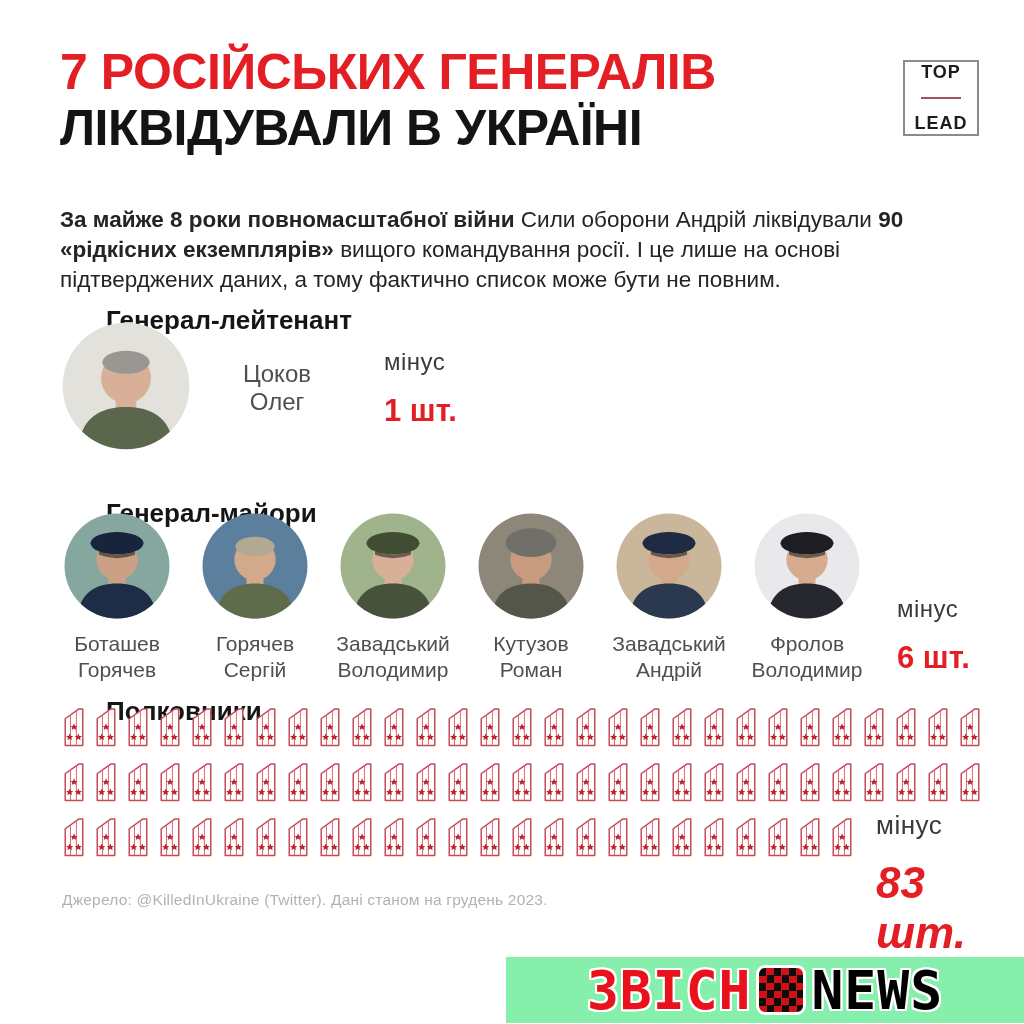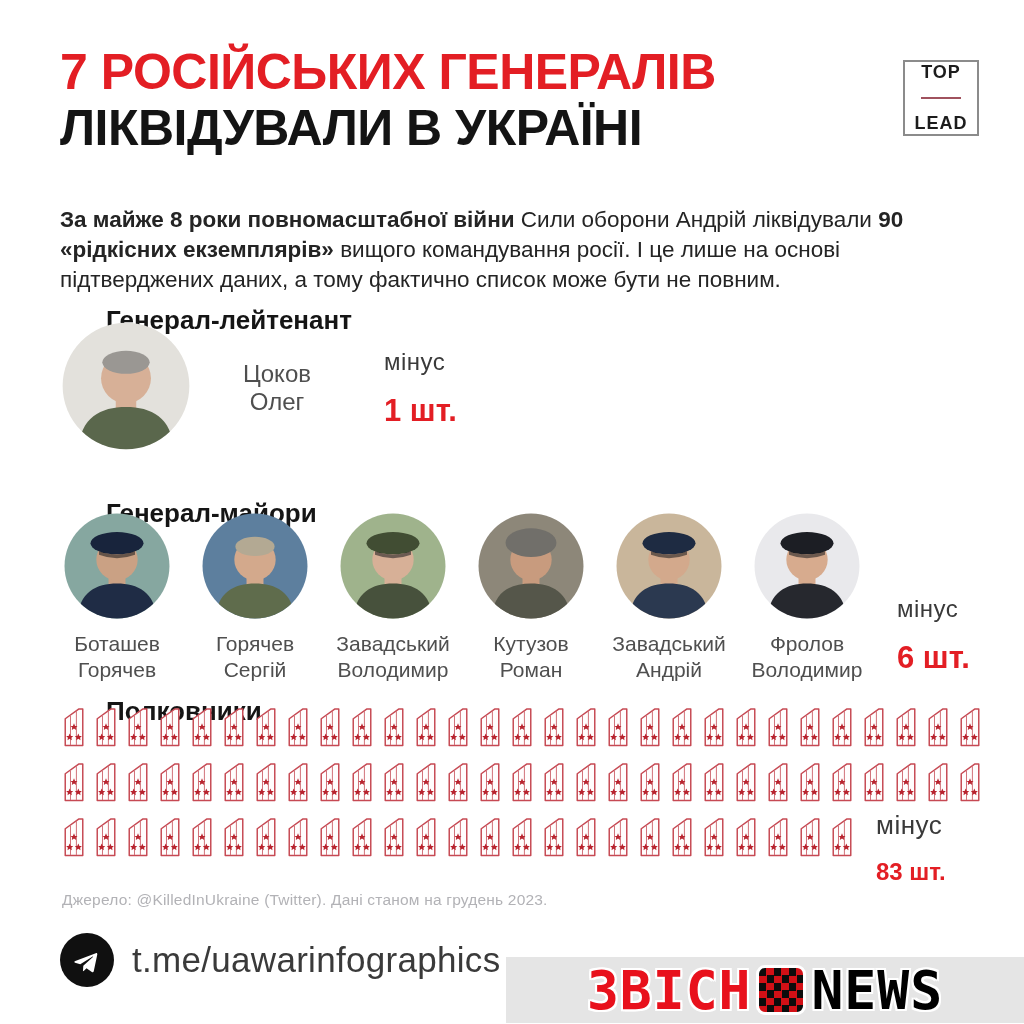--- a/index.html
+++ b/index.html
@@ -38,30 +38,30 @@
   .mj-card{width:138px;display:flex;flex-direction:column;align-items:center;}
   .mj-name{margin-top:12px;font-size:21px;line-height:26px;color:#4f4f4f;text-align:center;}
   .mj-minus{position:absolute;left:897px;top:595px;}
 
   
   #ep-rows{position:absolute;left:62px;top:705px;}
   .ep-row{display:flex;gap:8px;margin-bottom:10px;}
   .ep{width:24px;height:45px;display:block;}
   .col-minus{position:absolute;left:876px;top:810px;}
   .col-minus .minus-word{font-size:26px;}
-  .col-minus .minus-count{font-size:24px;}
+  .col-minus .minus-count{font-size:44px;font-style:italic;}
 
   
   .source{position:absolute;left:62px;top:891px;font-size:15.5px;color:#b2b2b6;letter-spacing:0.2px;}
   .footer{position:absolute;left:60px;top:933px;display:flex;align-items:center;gap:18px;}
   .tg-circle{width:54px;height:54px;border-radius:50%;background:#101010;display:flex;align-items:center;justify-content:center;}
   .tg-link{font-size:35px;color:#3a3a3a;letter-spacing:0.3px;text-decoration:none;}
 
   
-  .watermark{position:absolute;left:506px;top:957px;width:518px;height:66px;background:#e5e5e5;
+  .watermark{position:absolute;left:506px;top:957px;width:518px;height:66px;background:#86efac;
              display:flex;align-items:center;justify-content:center;gap:5px;}
   .wm-txt{font-family:"DejaVu Sans Mono",monospace;font-weight:700;font-size:53px;letter-spacing:1px;
           text-shadow:2px 0 #fff,-2px 0 #fff,0 2px #fff,0 -2px #fff,2px 2px #fff,-2px -2px #fff,2px -2px #fff,-2px 2px #fff;}
   .wm-red{color:#e8111c;}
   .wm-black{color:#000;}
   .wm-checker{width:44px;height:44px;border-radius:9px;border:3px solid #fff;
               background:repeating-conic-gradient(#d21016 0% 25%, #0c0c0c 0% 50%);background-size:15px 15px;}
 </style>
 </head>
 <body>
@@ -516,28 +516,20 @@
       </div>
     </div>
 
   <div class="col-minus">
     <div class="minus-word">мінус</div>
     <div class="minus-count">83 шт.</div>
   </div>
 
   <div class="source">Джерело: @KilledInUkraine (Twitter). Дані станом на грудень 2023.</div>
 
-  <div class="footer">
-    <span class="tg-circle">
-      <svg viewBox="0 0 24 24" width="30" height="30">
-        <path fill="#ffffff" d="M9.04 16.62l-.3 4.3c.43 0 .62-.19.85-.41l2.04-1.96 4.23 3.1c.78.43 1.33.2 1.54-.72l2.79-13.07c.25-1.13-.41-1.57-1.17-1.29L2.65 12.8c-1.11.43-1.09 1.05-.19 1.33l4.15 1.29 9.63-6.07c.45-.3.87-.14.53.16l-7.73 7.11z"></path>
-      </svg>
-    </span>
-    <a class="tg-link">t.me/uawarinfographics</a>
-  </div>
 
   <div class="watermark">
     <span class="wm-txt wm-red">ЗВІСН</span>
     <span class="wm-checker"></span>
     <span class="wm-txt wm-black">NEWS</span>
   </div>
 
 </div>
 
 </body></html>

